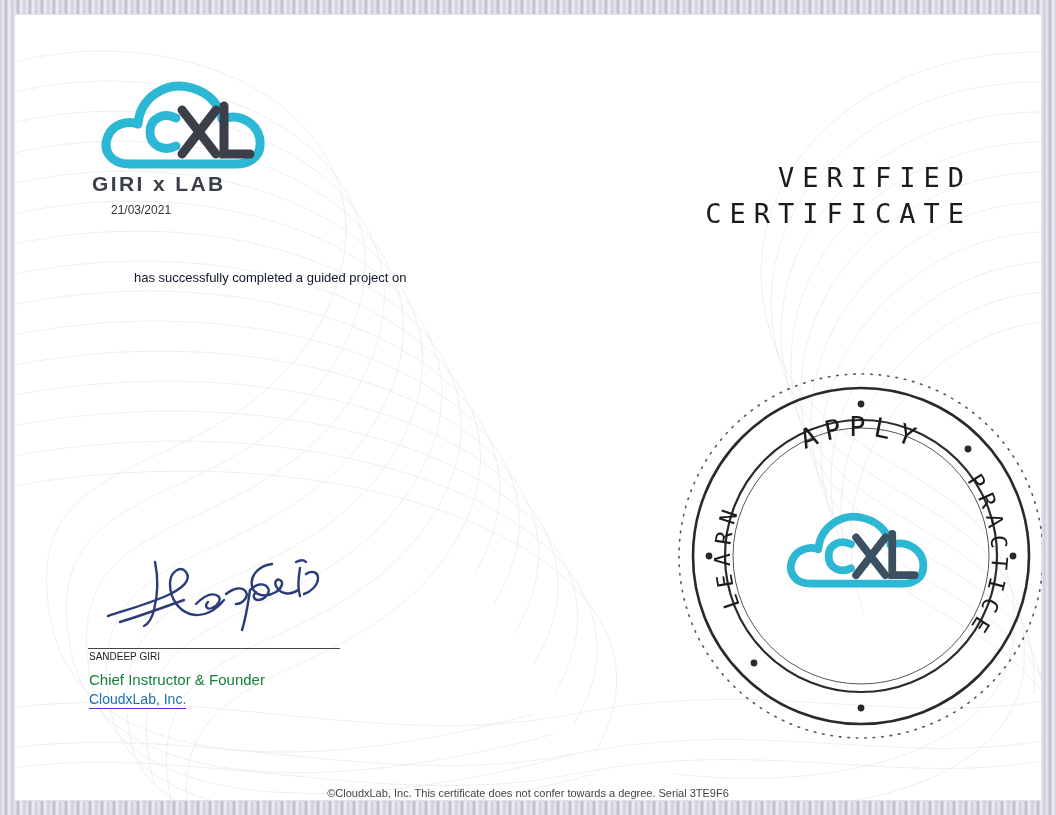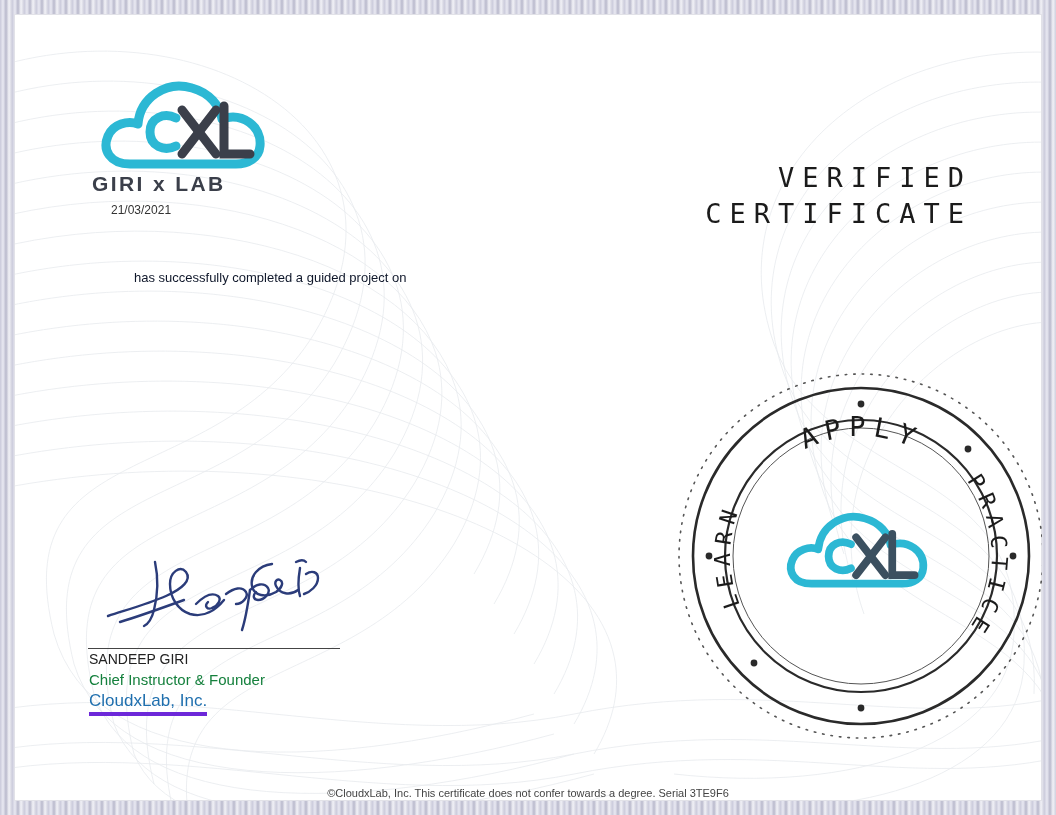--- a/index.html
+++ b/index.html
@@ -139,37 +139,37 @@
     left: 74px;
     top: 634px;
     width: 252px;
     height: 1px;
     background: #444;
   }
   .sig-name {
     position: absolute;
     left: 75px;
     top: 637px;
-    font-size: 14px;
+    font-size: 10px;
     color: #222;
   }
   .sig-role {
     position: absolute;
     left: 75px;
     top: 657px;
     font-size: 15px;
     color: #15803d;
   }
   .sig-org {
     position: absolute;
     left: 75px;
     top: 677px;
-    font-size: 17px;
+    font-size: 14px;
     color: #1f6fae;
-    border-bottom: 4px solid #6d28d9;
+    border-bottom: 1px solid #6d28d9;
     padding-bottom: 1px;
     text-decoration: none;
   }
 
   
   .seal {
     position: absolute;
     left: 655px;
     top: 350px;
     width: 384px;

